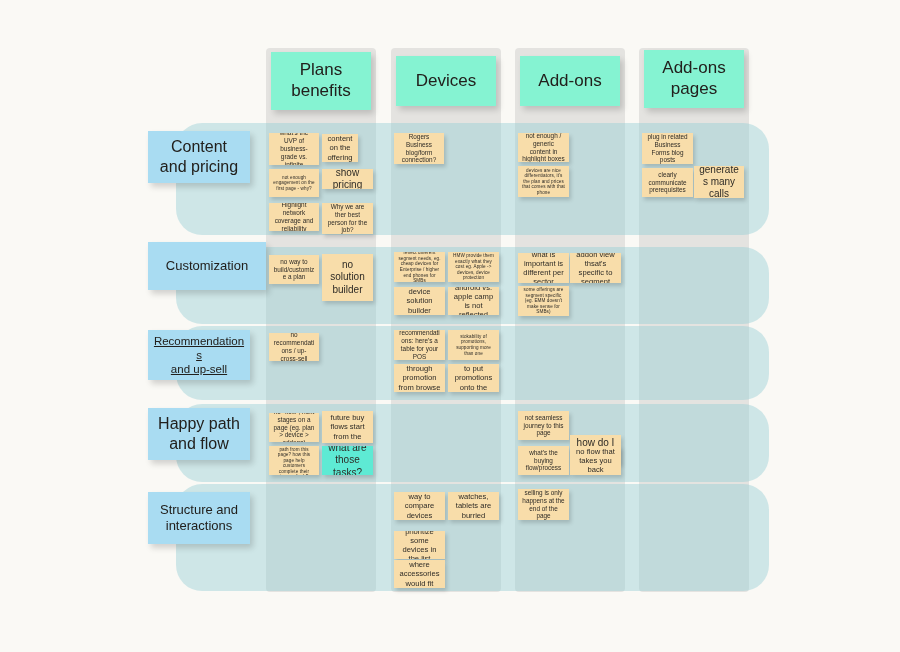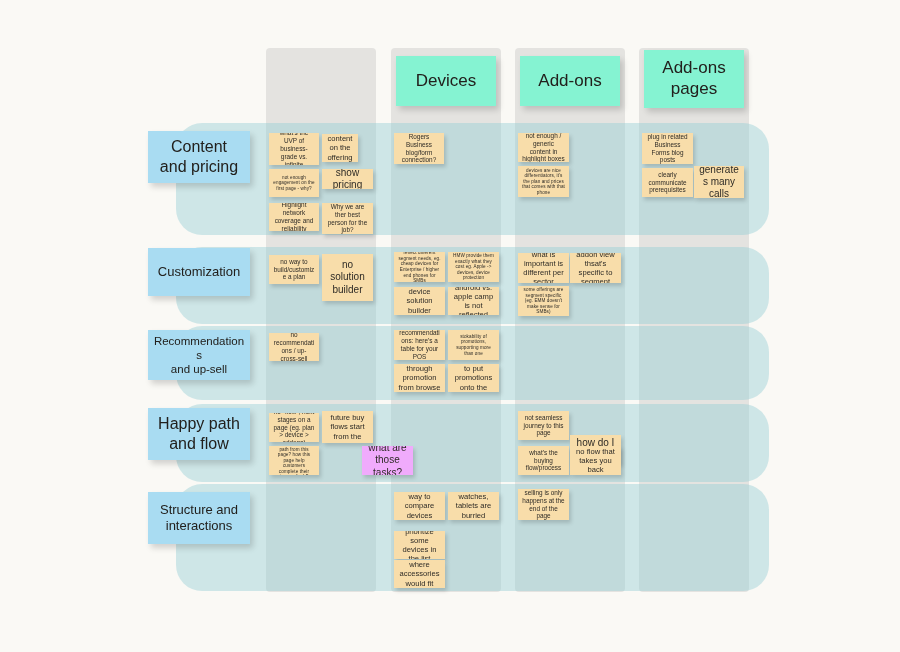--- a/index.html
+++ b/index.html
@@ -33,59 +33,60 @@
     justify-content:center;
     text-align:center;
     color:#2e2b26;
     box-shadow:2px 3px 4px rgba(0,0,0,.16);
     padding:3px 4px;
     line-height:1.22;
     overflow:hidden;
     word-break:break-word;
   }
   .note{background:#f8ddaa;}
-  .note-pink{background:#f0abfc;margin-left:40px;}
+  .note-pink{background:#5eead4;}
   .header-note{
     background:#85f3d2;
     color:#22201d;
     box-shadow:3px 4px 6px rgba(0,0,0,.16);
     font-weight:400;
   }
   .row-note{
     background:#a9dcf2;
     color:#22201d;
     box-shadow:3px 4px 6px rgba(0,0,0,.16);
   }
   .hsz-lg{font-size:17px;}
   .rsz-lg{font-size:16px;}
   .rsz-md{font-size:13px;}
-  .rsz-sm{font-size:11.5px;}
+  .rsz-sm{font-size:11.5px;text-decoration:underline;}
   .tsz-xs{font-size:4.6px;letter-spacing:.1px;}
   .tsz-s{font-size:6.4px;}
   .tsz-m{font-size:7.6px;}
   .tsz-l{font-size:10px;}
 </style>
 </head>
 <body>
 
 <div id="board">
     <div class="colband" style="left: 266px; top: 48px; width: 110px; height: 544px;"></div>
     <div class="colband" style="left: 391px; top: 48px; width: 110px; height: 544px;"></div>
     <div class="colband" style="left: 515px; top: 48px; width: 110px; height: 544px;"></div>
     <div class="colband" style="left: 639px; top: 48px; width: 110px; height: 544px;"></div>
     <div class="rowband" style="left: 176px; top: 123px; width: 593px; height: 112px;"></div>
     <div class="rowband" style="left: 176px; top: 247px; width: 593px; height: 77px;"></div>
     <div class="rowband" style="left: 176px; top: 326px; width: 593px; height: 74px;"></div>
     <div class="rowband" style="left: 176px; top: 404px; width: 593px; height: 78px;"></div>
     <div class="rowband" style="left: 176px; top: 484px; width: 593px; height: 107px;"></div>
+    <div class="sticky header-note hsz-lg" style="left: 271px; top: 52px; width: 100px; height: 58px;">Plans<br>benefits</div>
     <div class="sticky header-note hsz-lg" style="left: 396px; top: 56px; width: 100px; height: 50px;">Devices</div>
     <div class="sticky header-note hsz-lg" style="left: 520px; top: 56px; width: 100px; height: 50px;">Add-ons</div>
     <div class="sticky header-note hsz-lg" style="left: 644px; top: 50px; width: 100px; height: 58px;">Add-ons<br>pages</div>
     <div class="sticky row-note rsz-lg" style="left: 148px; top: 131px; width: 102px; height: 52px;">Content<br>and pricing</div>
-    <div class="sticky row-note rsz-md" style="left: 148px; top: 248px; width: 102px; height: 48px;">Customization</div>
+    <div class="sticky row-note rsz-md" style="left: 148px; top: 242px; width: 118px; height: 48px;">Customization</div>
     <div class="sticky row-note rsz-sm" style="left: 148px; top: 330px; width: 102px; height: 50px;">Recommendations<br>and up-sell</div>
     <div class="sticky row-note rsz-lg" style="left: 148px; top: 408px; width: 102px; height: 52px;">Happy path<br>and flow</div>
     <div class="sticky row-note rsz-md" style="left: 148px; top: 492px; width: 102px; height: 52px;">Structure and<br>interactions</div>
     <div class="sticky note tsz-s" style="left: 269px; top: 133px; width: 50px; height: 32px;">what's the UVP of business-grade vs. infinite</div>
     <div class="sticky note tsz-m" style="left: 322px; top: 134px; width: 36px; height: 28px;">beef up content on the offerings</div>
     <div class="sticky note tsz-xs" style="left: 269px; top: 169px; width: 50px; height: 28px;">not enough engagement on the first page - why?</div>
     <div class="sticky note tsz-l" style="left: 322px; top: 169px; width: 51px; height: 20px;">show pricing</div>
     <div class="sticky note tsz-s" style="left: 269px; top: 203px; width: 50px; height: 28px;">Highlight network coverage and reliability</div>
     <div class="sticky note tsz-s" style="left: 322px; top: 203px; width: 51px; height: 31px;">Why we are ther best person for the job?</div>
     <div class="sticky note tsz-s" style="left: 394px; top: 133px; width: 50px; height: 31px;">Rogers Business blog/form connection?</div>

